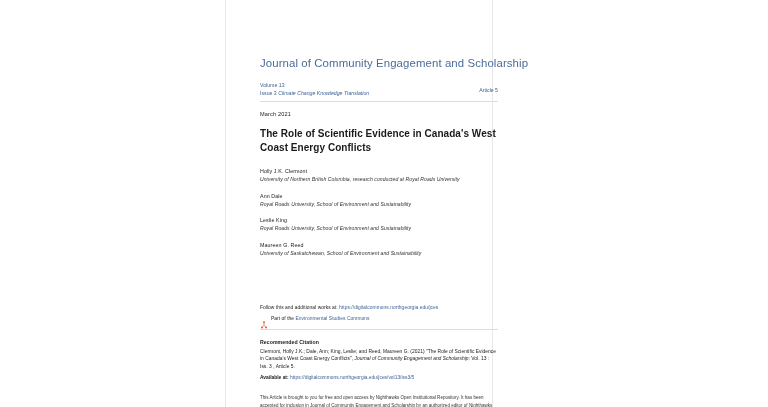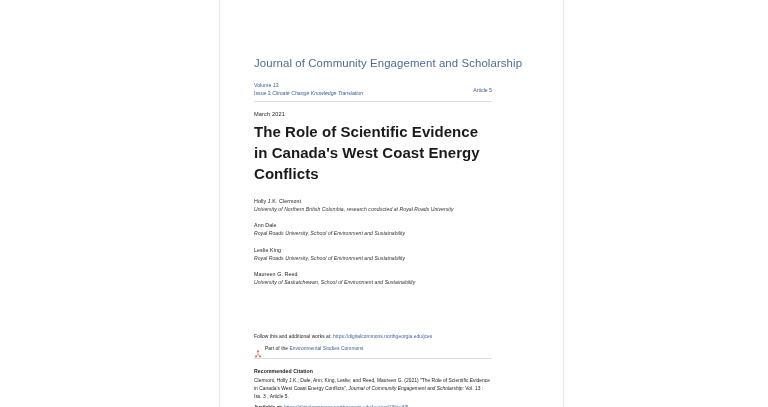--- a/index.html
+++ b/index.html
@@ -15,23 +15,23 @@
   }
   .viewport {
     position: relative;
     width: 768px;
     height: 407px;
     background: #ffffff;
   }
   
   .page-sheet {
     position: absolute;
-    left: 219px;
+    left: 225px;
     top: 0;
-    width: 345px;
+    width: 268px;
     height: 407px;
     background: #ffffff;
     border-left: 1px solid #e8e8e8;
     border-right: 1px solid #e8e8e8;
     box-sizing: border-box;
   }
   .page-inner {
     position: absolute;
     left: 34px;
     top: 0;
@@ -80,22 +80,22 @@
   }
 
   
   .pub-date {
     margin-top: 9px;
     font-size: 5.6px;
     color: #222222;
     letter-spacing: 0.15px;
   }
   .article-title {
-    margin-top: 4px;
-    font-size: 15px;
+    margin-top: 10px;
+    font-size: 10px;
     line-height: 1.42;
     color: #1a1a1a;
     letter-spacing: 0.05px;
   }
 
   
   .authors {
     margin-top: 13px;
   }
   .author-block {

